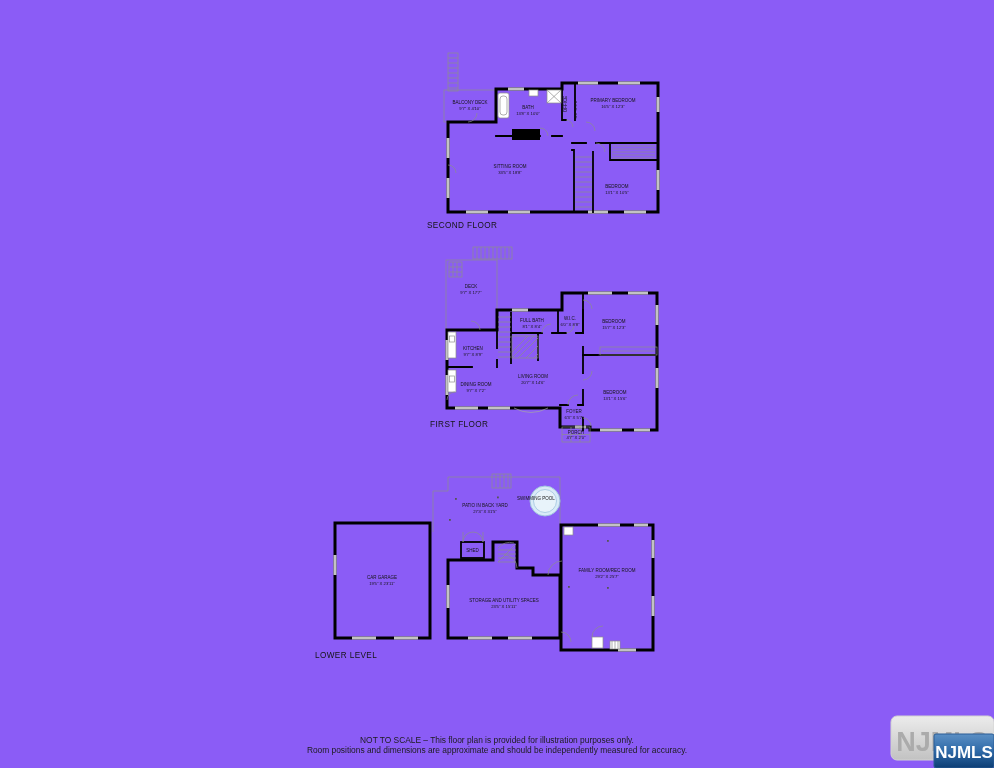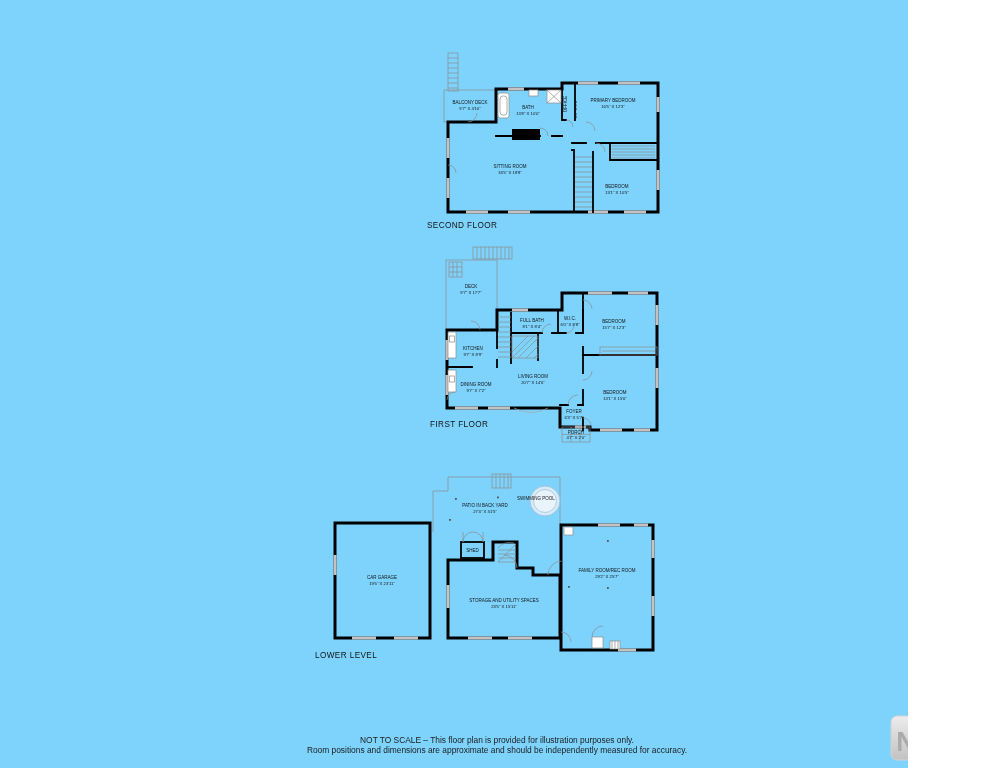--- a/index.html
+++ b/index.html
@@ -1,16 +1,16 @@
 <!DOCTYPE html>
 <html><head>
 <meta charset="utf-8">
 <style>
   html,body{margin:0;padding:0;background:#ffffff;}
-  .page{position:relative;width:908px;height:768px;background:#7dd3fc;overflow:hidden;
+  .page{position:relative;width:994px;height:768px;background:#8b5cf6;overflow:hidden;
         font-family:"Liberation Sans", sans-serif;}
   svg{display:block;}
   
   .wall   {stroke:#000;stroke-width:3;fill:none;stroke-linecap:square;}
   .wall2  {stroke:#000;stroke-width:1.8;fill:none;stroke-linecap:square;}
   .thin   {stroke:#8d8d8d;stroke-width:0.7;fill:none;}
   .thinD  {stroke:#a5a5a5;stroke-width:0.7;fill:none;}
   .win    {stroke:#c3c3c3;stroke-width:3;fill:none;}
   .blk    {fill:#000;stroke:none;}
   .fix    {stroke:#8d8d8d;stroke-width:0.7;fill:#ffffff;}

